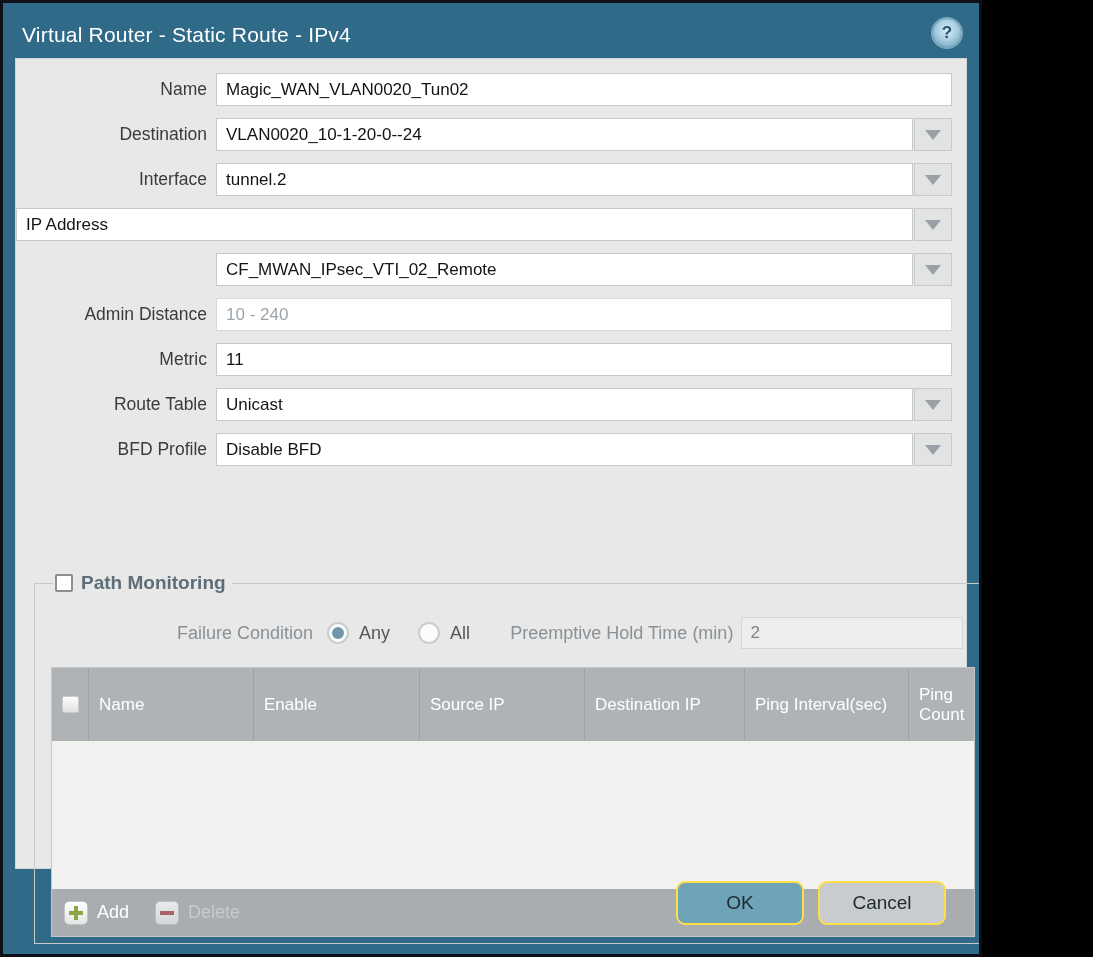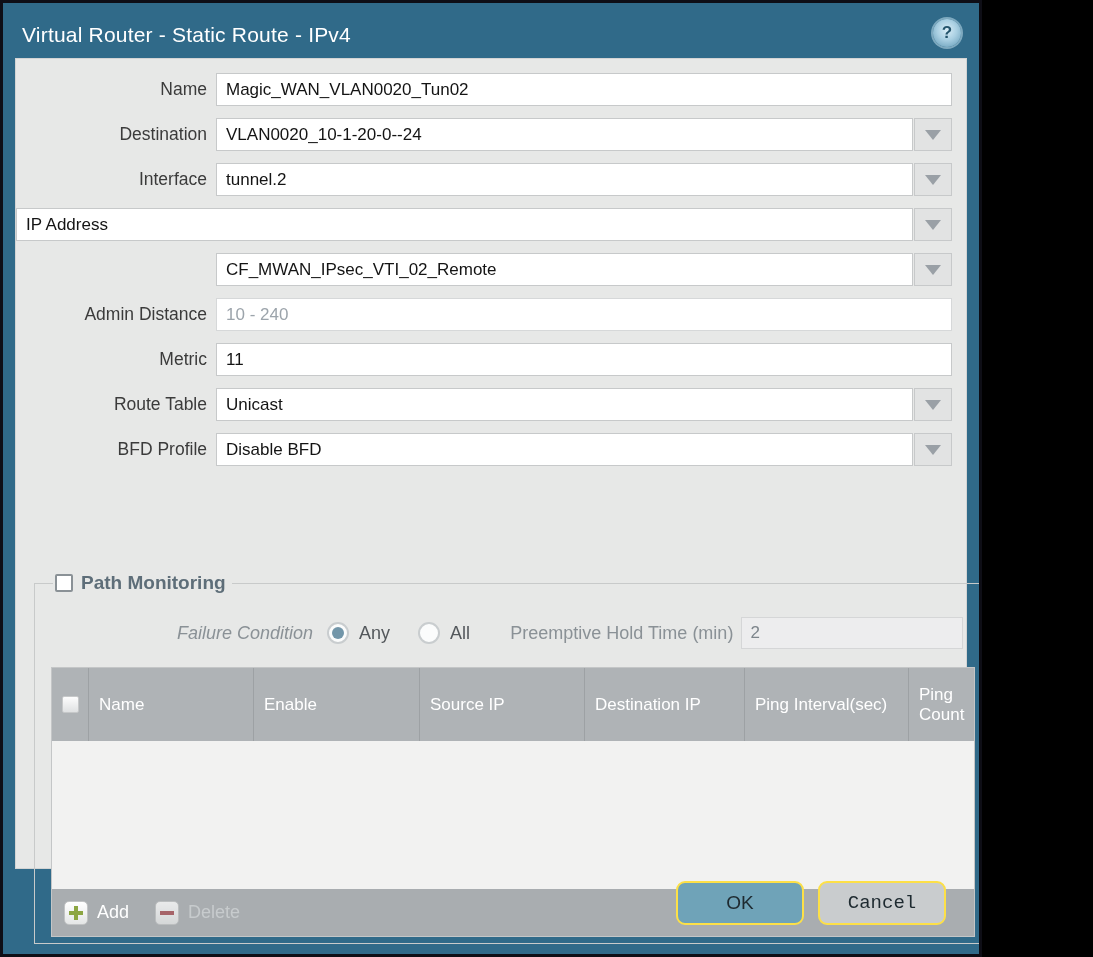--- a/index.html
+++ b/index.html
@@ -64,21 +64,21 @@
     display:flex; align-items:center; gap:8px; padding:0 6px 0 2px; margin-left:2px;
   }
   .pm-checkbox {
     width:18px; height:18px; background:#fff; border:2px solid #8a9196;
     border-radius:2px; cursor:pointer;
   }
   .pm-title { color:#5e6e79; font-weight:bold; font-size:19px; }
 
   .pm-cond-row { display:flex; align-items:center; margin-top:22px; height:34px; }
   .dis-lbl { color:#8a9196; font-size:18px; }
-  .fc-label { margin-left:126px;font-style:italic; }
+  .fc-label { margin-left:126px; }
   .radio { display:flex; align-items:center; gap:10px; cursor:pointer; }
   .radio-circle {
     width:22px; height:22px; border-radius:50%; background:#fbfcfc;
     border:2px solid #c9cdcf; display:flex; align-items:center; justify-content:center;
   }
   .radio-circle .dot { width:12px; height:12px; border-radius:50%; background:transparent; }
   .radio.selected .radio-circle .dot { background:#7296a9; }
   .radio-label { color:#54585c; font-size:18px; }
   .r-any { margin-left:14px; } .r-all { margin-left:28px; }
   .pht-label { margin-left:auto; }
@@ -123,21 +123,21 @@
   .del-label { color:#c7cbcd; }
 
   
   .footer-btns { position:absolute; right:33px; bottom:29px; display:flex; gap:14px; }
   .btn {
     min-width:128px; height:44px; border-radius:9px; border:2px solid #fde047;
     font-family:"Liberation Sans", sans-serif; font-size:19px; color:#1e2a30;
     display:flex; align-items:center; justify-content:center; cursor:pointer; padding:0 20px;
   }
   .btn-ok { background:#6FA3B8; }
-  .btn-cancel { background:#C9CCCE;font-family:Liberation Mono, monospace; }
+  .btn-cancel { background:#C9CCCE; }
 </style>
 </head>
 <body>
 
 <div class="dialog">
 
   <div class="titlebar">
     <div class="title">Virtual Router - Static Route - IPv4</div>
     <div class="help-icon">?</div>
   </div>

